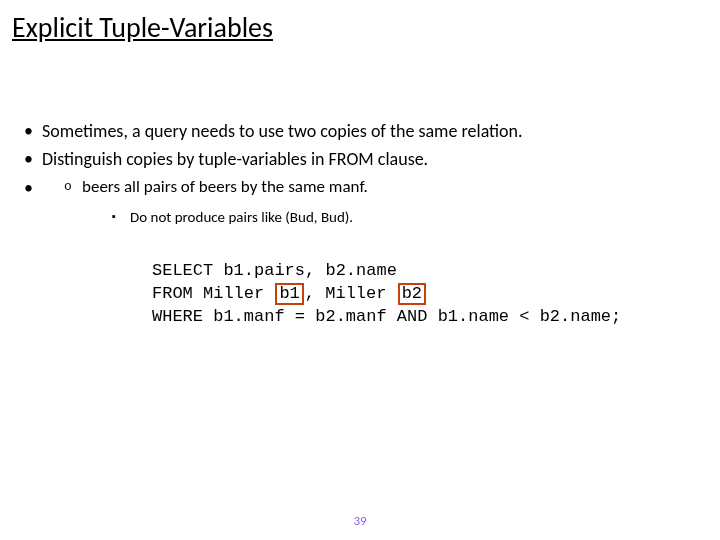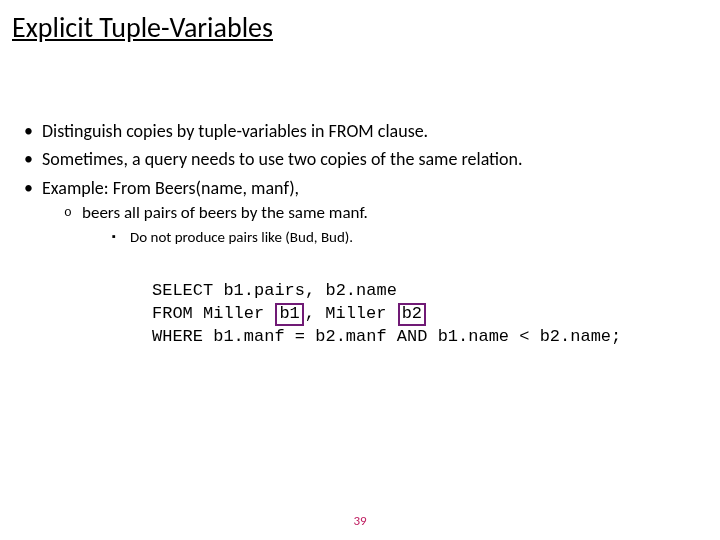--- a/index.html
+++ b/index.html
@@ -33,58 +33,57 @@
     font-size:18px;
   }
   ul.b2{list-style:none;margin:2px 0 0 0;padding:0 0 0 22px;font-size:17px}
   ul.b2>li{position:relative;padding-left:18px;margin:2px 0}
   ul.b2>li::before{
     content:"o";
     position:absolute;left:0;top:0;
     font-family:"Courier New",monospace;font-size:13px;line-height:22px;
   }
   ul.b3{list-style:none;margin:2px 0 6px 0;padding:0 0 0 30px;font-size:15px}
-  ul.b3>li{position:relative;padding-left:18px;margin:2px 0}
+  ul.b3>li{position:relative;padding-left:18px;margin:8px 0}
   ul.b3>li::before{
     content:"▪";
     position:absolute;left:0;top:0;font-size:11px;line-height:20px;
   }
   .code{
     font-family:"Courier New",monospace;
     font-size:17px;
     line-height:1.35;
     margin:10px 0 0 70px;
     white-space:pre;
   }
   .hl{
     display:inline-block;
-    border:2px solid #701a75;
+    border:2px solid #c2410c;
     padding:0 2px;
     margin:0 1px;
     line-height:1.1;
   }
   .pagenum{
     position:absolute;
     bottom:12px;left:0;right:0;
     text-align:center;
     font-size:13px;
-    color:#be185d;
+    color:#8b5cf6;
   }
 </style>
 </head>
 <body>
 
 <div class="title">Explicit Tuple-Variables</div>
 
 <div class="content">
   <ul class="b1">
+    <li>Sometimes, a query needs to use two copies of the same relation.</li>
     <li>Distinguish copies by tuple-variables in FROM clause.</li>
-    <li>Sometimes, a query needs to use two copies of the same relation.</li>
     <li>
-      <span>Example: From Beers(name, manf),</span>
       <ul class="b2">
         <li>
           <span>beers all pairs of beers by the same manf.</span>
           <ul class="b3">
             <li>Do not produce pairs like (Bud, Bud).</li>
           </ul>
           <div class="code">
 <span>SELECT b1.pairs, b2.name</span>
 <span>FROM Miller </span><span class="hl">b1</span><span>, Miller </span><span class="hl">b2</span>
 <span>WHERE b1.manf = b2.manf AND b1.name &lt; b2.name;</span></div>

